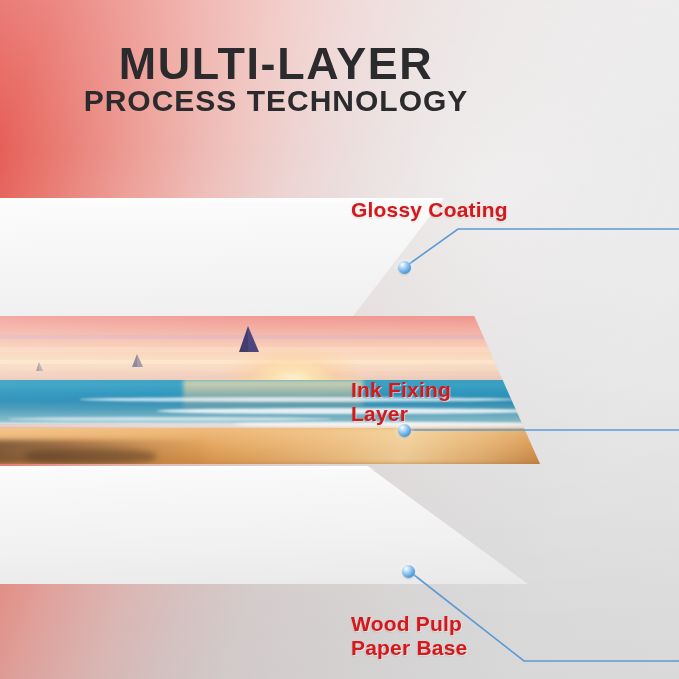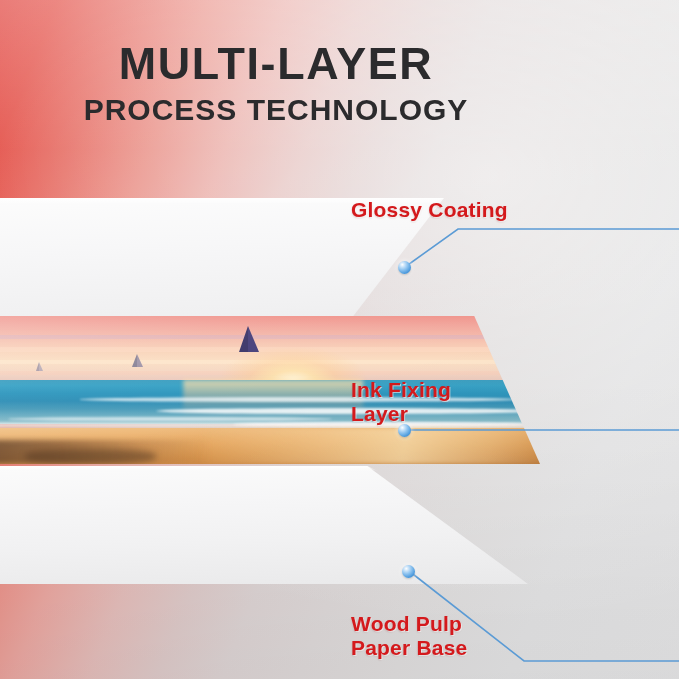--- a/index.html
+++ b/index.html
@@ -64,21 +64,21 @@
   .title-main {
     font-size: 44px;
     font-weight: 800;
     color: #2b2b2d;
     letter-spacing: 1.6px;
     line-height: 1.0;
     white-space: nowrap;
     transform: scaleX(1.02);
   }
   .title-sub {
-    margin-top: 9px;
+    margin-top: 0;
     font-size: 30px;
     font-weight: 800;
     color: #2b2b2d;
     letter-spacing: 1.0px;
     line-height: 1.0;
     white-space: nowrap;
   }
 
   
   .layers { position: absolute; inset: 0; z-index: 6; }

